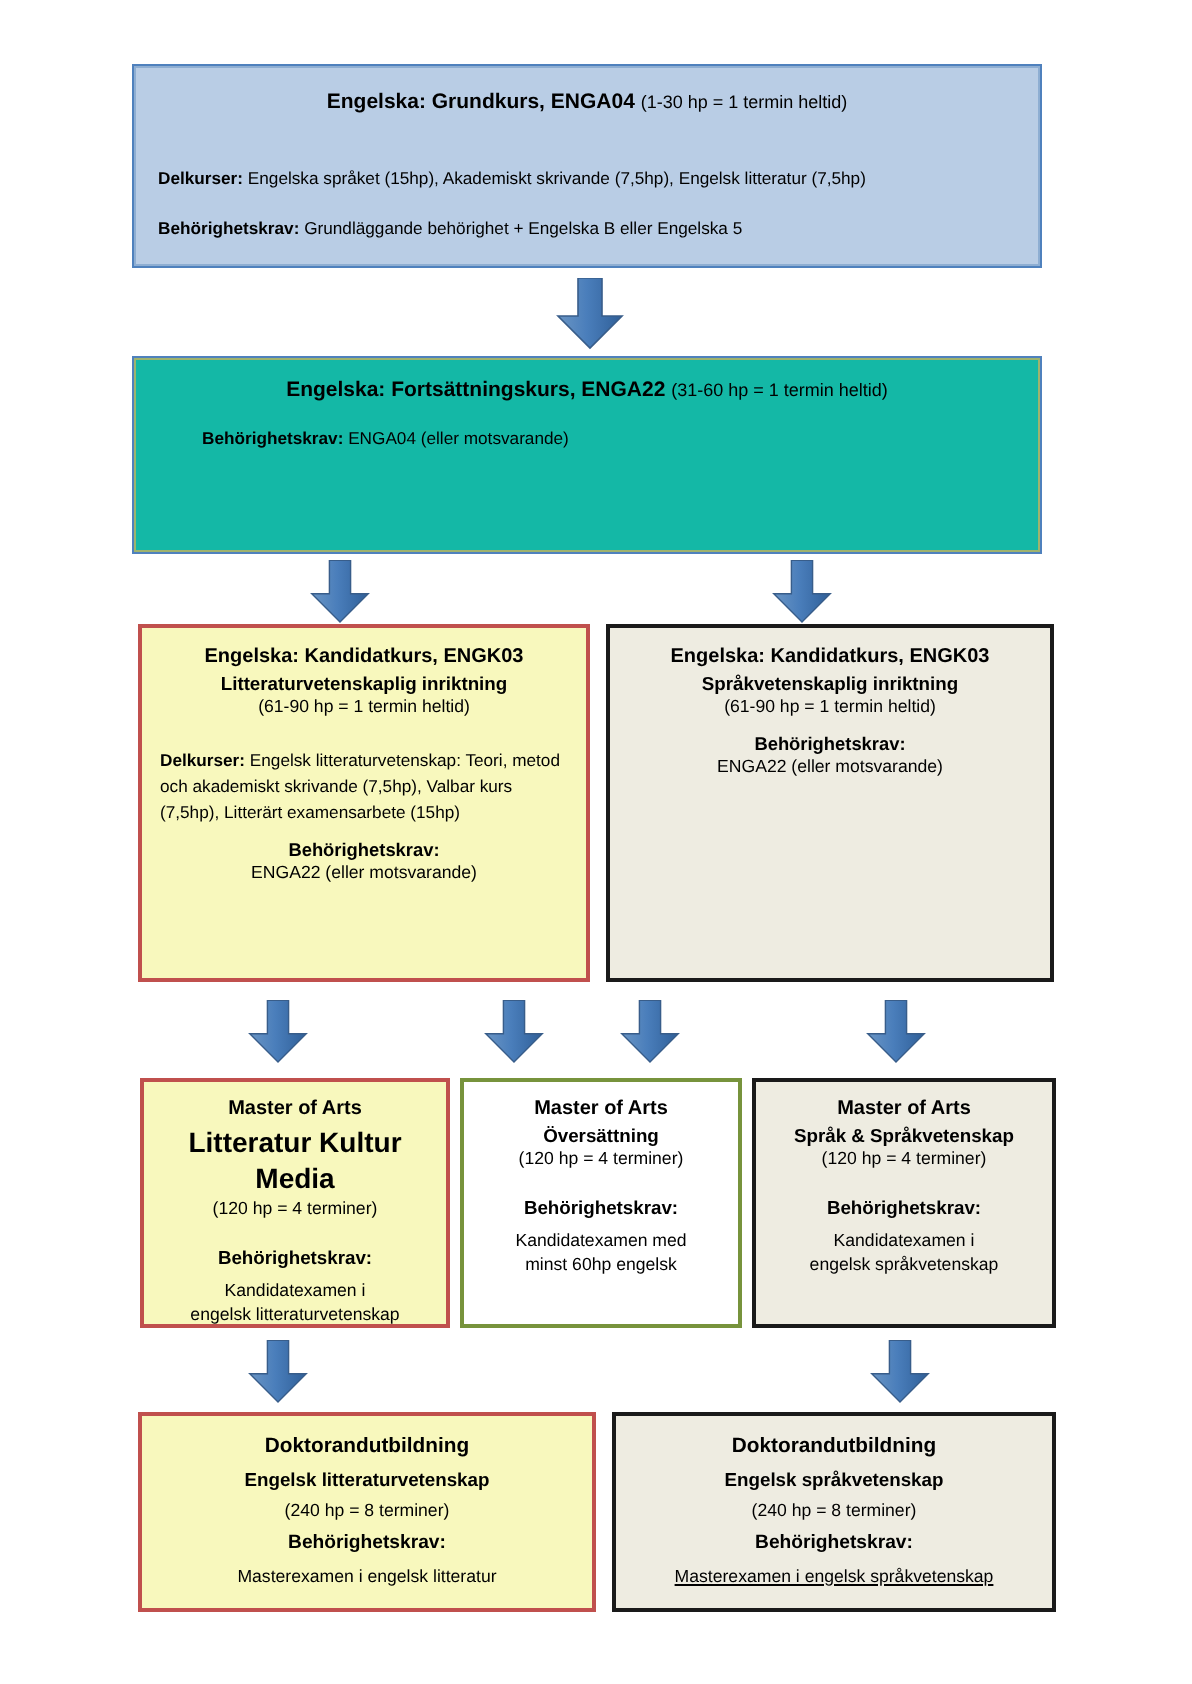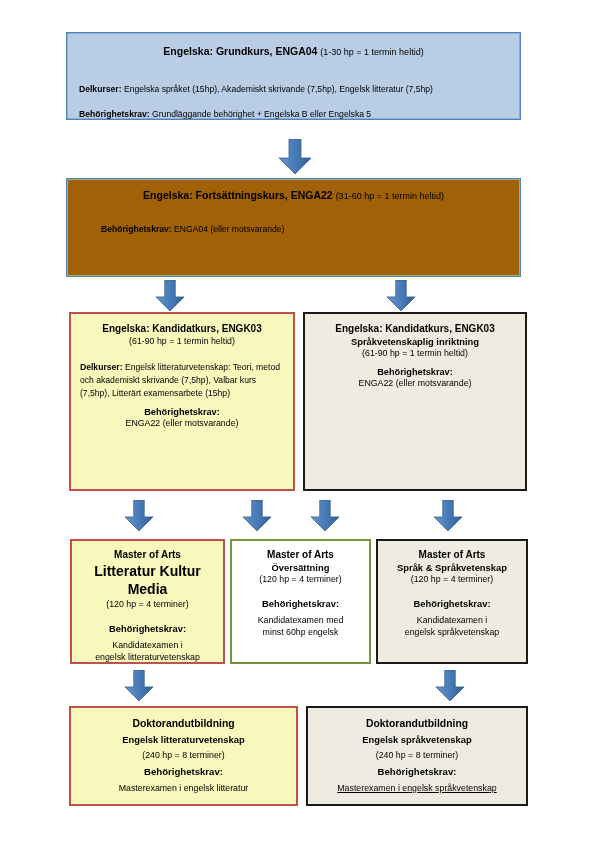--- a/index.html
+++ b/index.html
@@ -17,21 +17,21 @@
   .box{position:absolute;box-sizing:border-box;}
   .box .inner{padding:0 8px;}
 
   
   .blue{
     background:#b9cde5;
     border:1px solid #4f81bd;
     box-shadow:0 0 0 1px #8eaed2 inset;
   }
   .green{
-    background:#a16207;
+    background:#14b8a6;
     border:1px solid #4f81bd;
     box-shadow:0 0 0 1px #9fb36e inset;
   }
   .yellow{
     background:#f8f8bd;
     border:2px solid #c0504d;
   }
   .whitegreen{
     background:#ffffff;
     border:2px solid #77933c;
@@ -61,21 +61,21 @@
 
   
   .arrow{position:absolute;}
   .arrow svg{display:block;}
 </style>
 </head>
 <body>
 
 <div class="canvas">
 
-  <div class="box blue" style="left:66px;top:32px;width:455px;height:88px;">
+  <div class="box blue" style="left:66px;top:32px;width:455px;height:102px;">
     <div class="inner" style="padding:12px 12px 0 12px;">
       <p class="t title">
         <span>Engelska: Grundkurs, ENGA04</span>
         <span class="sub">(1-30 hp = 1 termin heltid)</span>
       </p>
       <p class="t body-line l" style="margin-top:24px;">
         <span class="lbl">Delkurser:</span>
         <span>Engelska språket (15hp), Akademiskt skrivande (7,5hp), Engelsk litteratur (7,5hp)</span>
       </p>
       <p class="t body-line l" style="margin-top:12px;">
@@ -97,41 +97,42 @@
       <polygon points="11,0 23,0 23,19 33,19 17,35 1,19 11,19" fill="url(#ag)" stroke="#385d8a" stroke-width="0.8"></polygon>
     </svg>
   </div>
 
   <div class="box green" style="left:66px;top:178px;width:455px;height:99px;">
     <div class="inner" style="padding:10px 12px 0 12px;">
       <p class="t title">
         <span>Engelska: Fortsättningskurs, ENGA22</span>
         <span class="sub">(31-60 hp = 1 termin heltid)</span>
       </p>
-      <p class="t body-line l" style="margin-top:20px;padding-left:22px;">
+      <p class="t body-line l" style="margin-top:10px;padding-left:22px;">
         <span class="lbl">Behörighetskrav:</span>
         <span>ENGA04 (eller motsvarande)</span>
       </p>
     </div>
   </div>
 
   <div class="arrow" style="left:155px;top:280px;">
     <svg width="30" height="32" viewBox="0 0 34 36">
       <polygon points="11,0 23,0 23,19 33,19 17,35 1,19 11,19" fill="url(#ag)" stroke="#385d8a" stroke-width="0.8"></polygon>
     </svg>
   </div>
   <div class="arrow" style="left:386px;top:280px;">
     <svg width="30" height="32" viewBox="0 0 34 36">
       <polygon points="11,0 23,0 23,19 33,19 17,35 1,19 11,19" fill="url(#ag)" stroke="#385d8a" stroke-width="0.8"></polygon>
     </svg>
   </div>
 
   <div class="box yellow" style="left:69px;top:312px;width:226px;height:179px;">
     <div class="inner" style="padding:8px 9px 0 9px;">
       <p class="t row-head">Engelska: Kandidatkurs, ENGK03</p>
+      <p class="t row-head" style="font-size:9.4px;">Litteraturvetenskaplig inriktning</p>
       <p class="t row-sub">(61-90 hp = 1 termin heltid)</p>
       <p class="t body-line l" style="margin-top:14px;">
         <span class="lbl">Delkurser:</span>
         <span>Engelsk litteraturvetenskap: Teori, metod och akademiskt skrivande (7,5hp), Valbar kurs (7,5hp), Litterärt examensarbete (15hp)</span>
       </p>
       <p class="t row-sub" style="font-weight:bold;font-size:9.2px;margin-top:6px;">Behörighetskrav:</p>
       <p class="t row-sub">ENGA22 (eller  motsvarande)</p>
     </div>
   </div>
 

